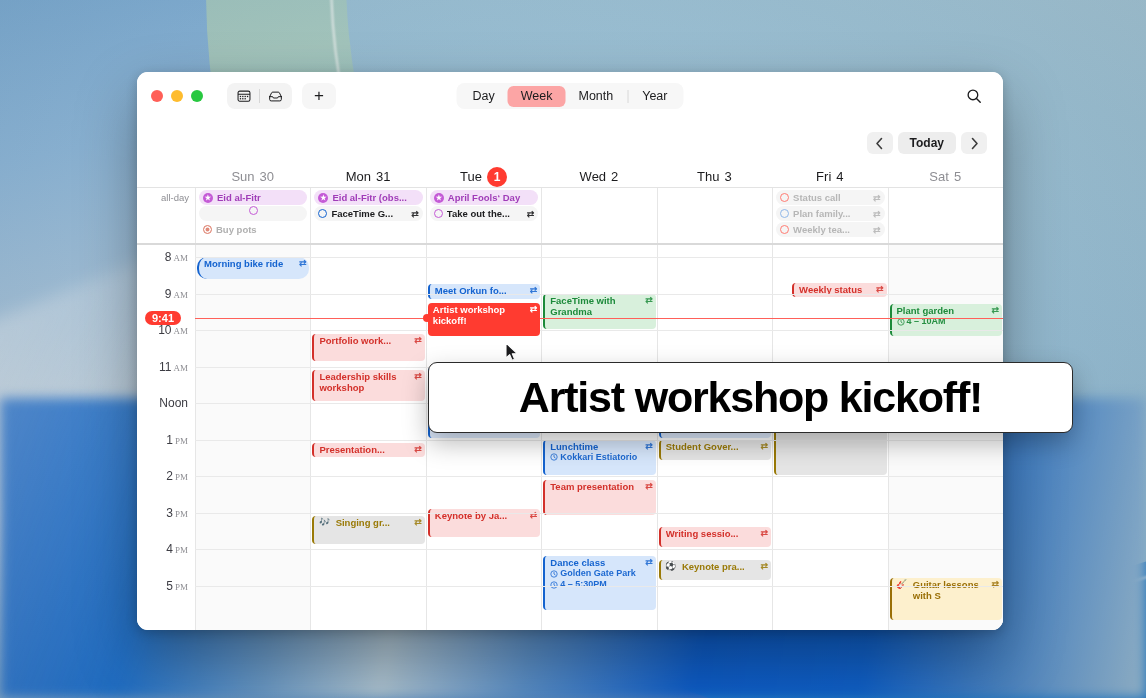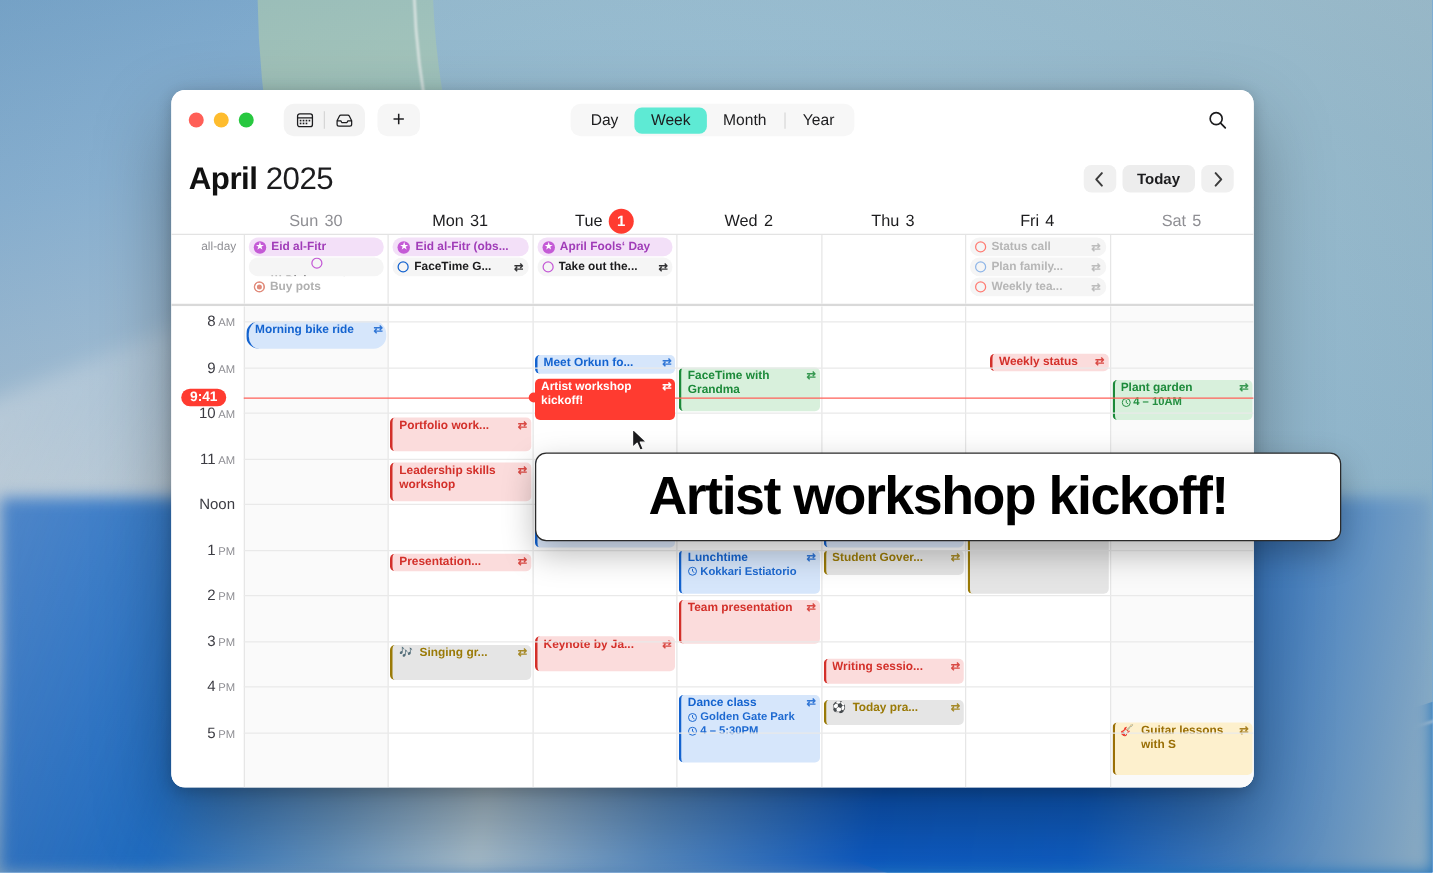--- a/index.html
+++ b/index.html
@@ -112,21 +112,21 @@
     transform: translate(-50%,-50%);
     display: flex; align-items: center;
     background: #f7f7f7; border-radius: 8px;
     height: 26px; padding: 0 3px;
   }
   .seg-item {
     font-size: 12.5px; color: #1c1c1e;
     padding: 0 13px; height: 21px; line-height: 21px;
     border-radius: 6px; white-space: nowrap;
   }
-  .seg-item.active { background: #5eead4; font-weight: 500; }
+  .seg-item.active { background: #fca5a5; font-weight: 500; }
   .seg-div { width: 1px; height: 13px; background: #d8d8d8; margin: 0 1px; }
 
   .tb-search {
     margin-left: auto;
     width: 30px; height: 26px;
     display: flex; align-items: center; justify-content: center;
   }
 
   
   .monthbar {
@@ -219,21 +219,21 @@
     flex: 1 1 auto; position: relative; overflow: hidden; background: #fff;
   }
   .grid-inner { position: absolute; inset: 0; display: flex; }
   .time-gutter { flex: 0 0 58px; position: relative; }
   .time-lab {
     position: absolute; right: 7px;
     font-size: 12px; color: #3c3c43;
     transform: translateY(-50%);
     white-space: nowrap;
   }
-  .time-lab .sfx { font-size: 9px; color: #8e8e93; margin-left: 2px; }
+  .time-lab .sfx { font-size: 9px; color: #8e8e93; margin-left: 2px; font-family: Liberation Serif, serif; }
   .cols { flex: 1 1 auto; position: relative; display: flex; }
   .col {
     flex: 1 1 0; min-width: 0; position: relative;
     border-left: 0.5px solid #e6e6e6;
   }
   .col.weekend { background: #fafafa; }
   .hline {
     position: absolute; left: 58px; right: 0; height: 0;
     border-top: 0.5px solid #e9e9e9;
   }
@@ -367,24 +367,20 @@
 
     <div class="tb-search">
       <svg width="16" height="16" viewBox="0 0 18 18">
         <circle cx="7.8" cy="7.8" r="5.4" fill="none" stroke="#1c1c1e" stroke-width="1.5"></circle>
         <line x1="11.8" y1="11.8" x2="16" y2="16" stroke="#1c1c1e" stroke-width="1.6" stroke-linecap="round"></line>
       </svg>
     </div>
   </div>
 
   <div class="monthbar">
-    <div class="month-title">
-      <b>April</b>
-      <span>2025</span>
-    </div>
     <div class="nav">
       <div class="nav-btn">
         <svg width="9" height="13" viewBox="0 0 9 13">
             <polyline points="6.5,1.5 2,6.5 6.5,11.5" fill="none" stroke="#3c3c3c" stroke-width="1.6" stroke-linecap="round" stroke-linejoin="round"></polyline>
           </svg>
       </div>
       <div class="today-btn">Today</div>
       <div class="nav-btn">
         <svg width="9" height="13" viewBox="0 0 9 13">
             <polyline points="2.5,1.5 7,6.5 2.5,11.5" fill="none" stroke="#3c3c3c" stroke-width="1.6" stroke-linecap="round" stroke-linejoin="round"></polyline>
@@ -629,21 +625,21 @@
             </div>
             <div class="ev c-red bar one-line" style="top: 282.1px; height: 20.4px;">
               <div class="row1">
                 <div class="ttl">Writing sessio...</div>
                 <div class="rep">⇄</div>
               </div>
             </div>
             <div class="ev c-yellow bar one-line" style="top: 314.95px; height: 20.4px;">
               <div class="row1">
                 <span class="emoji">⚽</span>
-                <div class="ttl">Today pra...</div>
+                <div class="ttl">Keynote pra...</div>
                 <div class="rep">⇄</div>
               </div>
             </div>
           </div>
           <div class="col">
             <div class="ev c-red bar one-line" style="top: 37.55px; height: 14.925px; margin-left: 18px;">
               <div class="row1">
                 <div class="ttl">Weekly status</div>
                 <div class="rep">⇄</div>
               </div>

